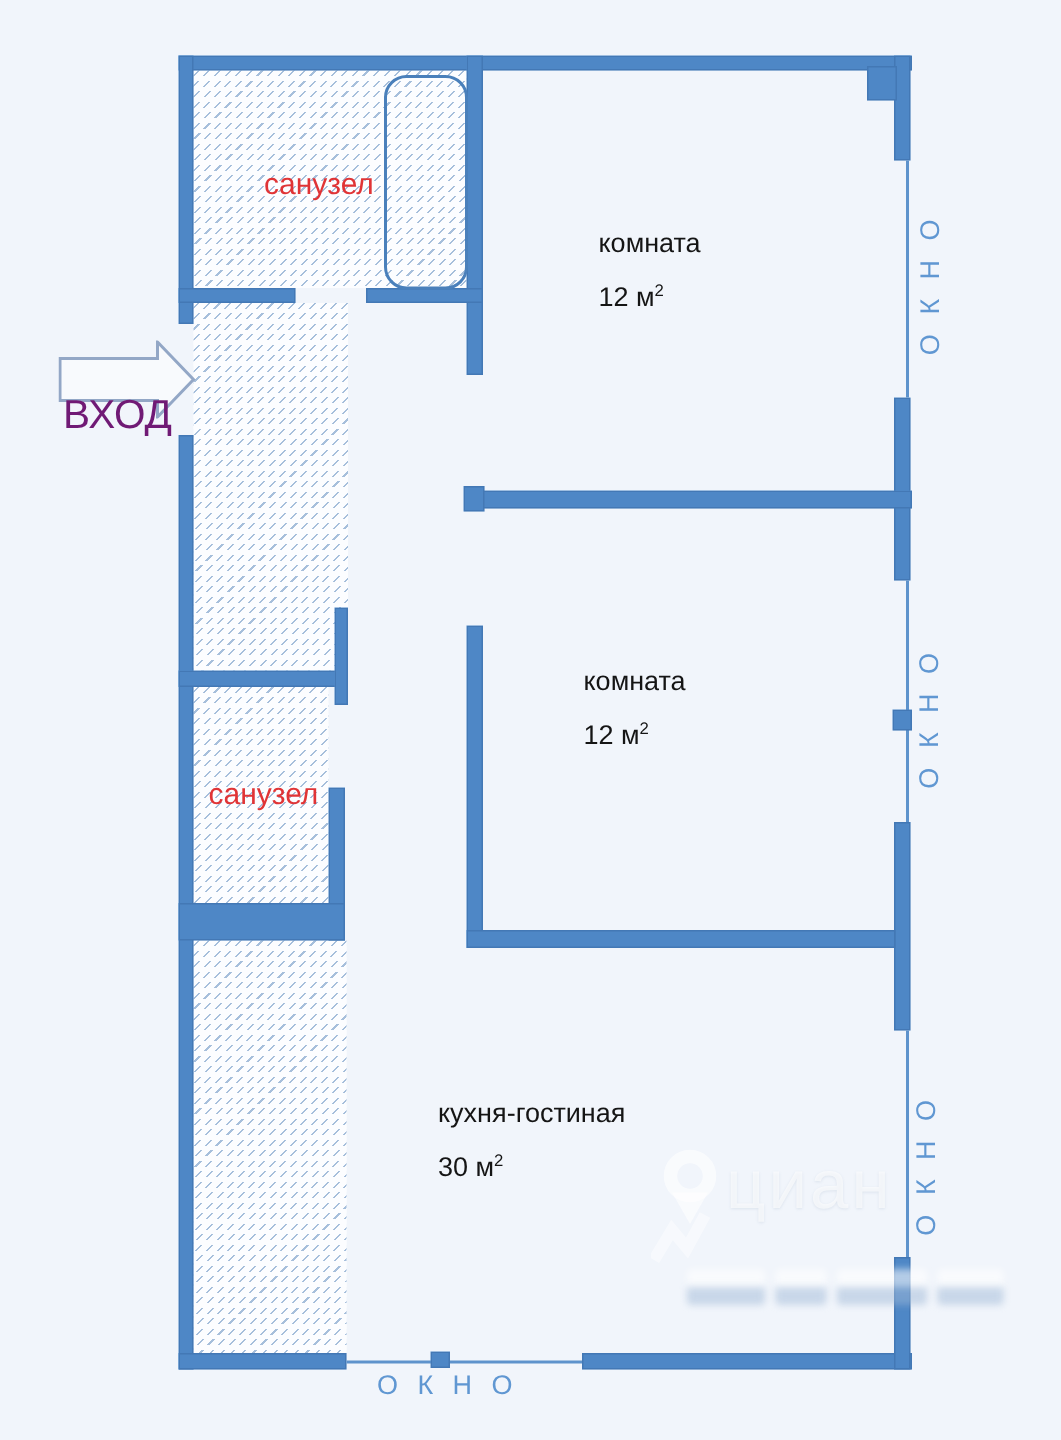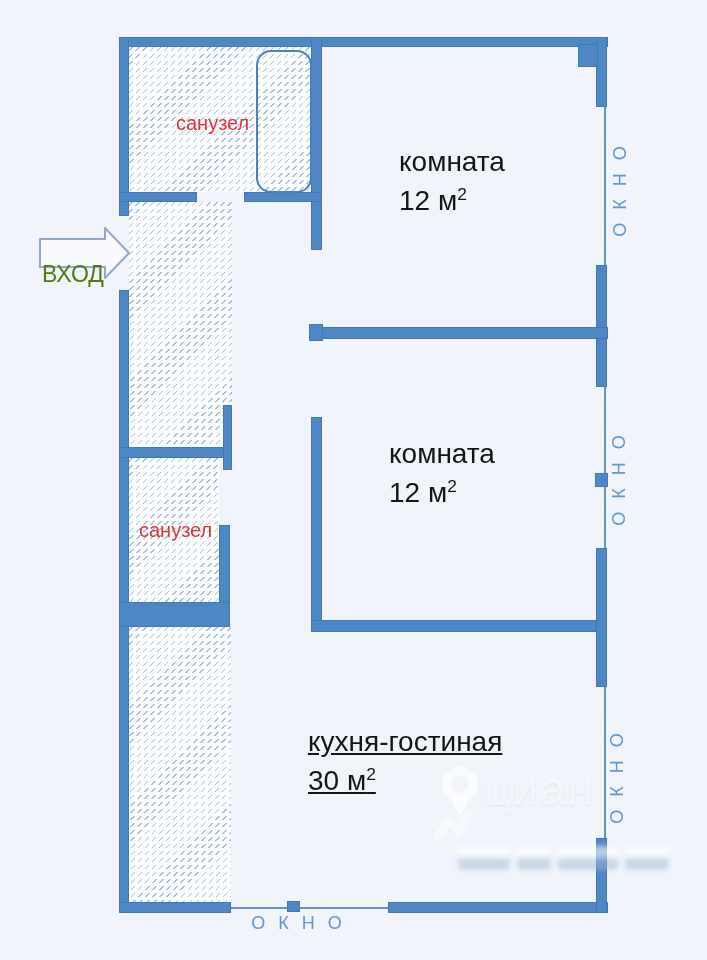--- a/index.html
+++ b/index.html
@@ -17,27 +17,27 @@
     position:absolute;z-index:1;
     background-color:#fcfdff;
     background-image:
       repeating-linear-gradient(180deg, rgba(252,253,255,0) 0 4px, #fcfdff 4px 7px),
       repeating-linear-gradient(135deg, rgba(96,140,190,0) 0 2px, rgba(96,140,190,.55) 2px 3px, rgba(96,140,190,0) 3px 5px);
   }
   .bathtub{
     position:absolute;left:256px;top:50px;width:52px;height:139px;
     border:2px solid #4a80bb;border-radius:15px;z-index:2;background:transparent;
   }
-  .room-label{position:absolute;z-index:3;color:var(--room-text,#151515);font-size:28px;line-height:32px;white-space:nowrap;}
+  .room-label{position:absolute;z-index:3;color:var(--room-text,#151515);font-size:18px;line-height:32px;white-space:nowrap;}
   .room-label sup{font-size:0.62em;}
   .bath-label{position:absolute;z-index:3;color:var(--bathroom-text,#e03436);font-size:20px;white-space:nowrap;}
   .okno{position:absolute;z-index:3;color:var(--window-text,#6097d2);font-size:18px;letter-spacing:13px;white-space:nowrap;
         width:130px;height:20px;text-align:center;}
   .okno.vert{transform:rotate(-90deg);}
-  .entrance-label{position:absolute;left:42px;top:261px;z-index:3;color:#4d7c0f;font-size:23px;font-weight:500;}
+  .entrance-label{position:absolute;left:42px;top:261px;z-index:3;color:#701a75;font-size:27px;font-weight:500;}
   .entrance-arrow{position:absolute;left:39px;top:227px;z-index:3;}
   
   .wm{position:absolute;left:428px;top:762px;width:279px;height:118px;z-index:6;pointer-events:none;}
   .wm-pin{position:absolute;left:6px;top:2px;}
   .wm-brand{
     position:absolute;left:56px;top:0;font-size:46px;letter-spacing:2px;
     color:rgba(255,255,255,0.62);text-shadow:0 1px 2px rgba(125,150,180,0.18);
   }
   .wm-line{position:absolute;left:30px;top:84px;display:flex;gap:7px;filter:blur(2.5px);}
   .wm-line i{display:block;height:24px;border-radius:3px;
@@ -94,21 +94,21 @@
   <div class="bath-label" style="left:139px;top:519px;">санузел</div>
 
   <div class="room-label" style="left:399px;top:146px;">
     <div>комната</div>
     <div><span>12 м</span><sup>2</sup></div>
   </div>
   <div class="room-label" style="left:389px;top:438px;">
     <div>комната</div>
     <div><span>12 м</span><sup>2</sup></div>
   </div>
-  <div class="room-label" style="left:308px;top:726px;text-decoration:underline;">
+  <div class="room-label" style="left:292px;top:726px;">
     <div>кухня-гостиная</div>
     <div><span>30 м</span><sup>2</sup></div>
   </div>
 
   <div class="okno vert" style="left:555px;top:175px;">ОКНО</div>
   <div class="okno vert" style="left:554px;top:464px;">ОКНО</div>
   <div class="okno vert" style="left:552px;top:762px;">ОКНО</div>
   <div class="okno" style="left:238px;top:913px;">ОКНО</div>
 
   <div class="wm">

